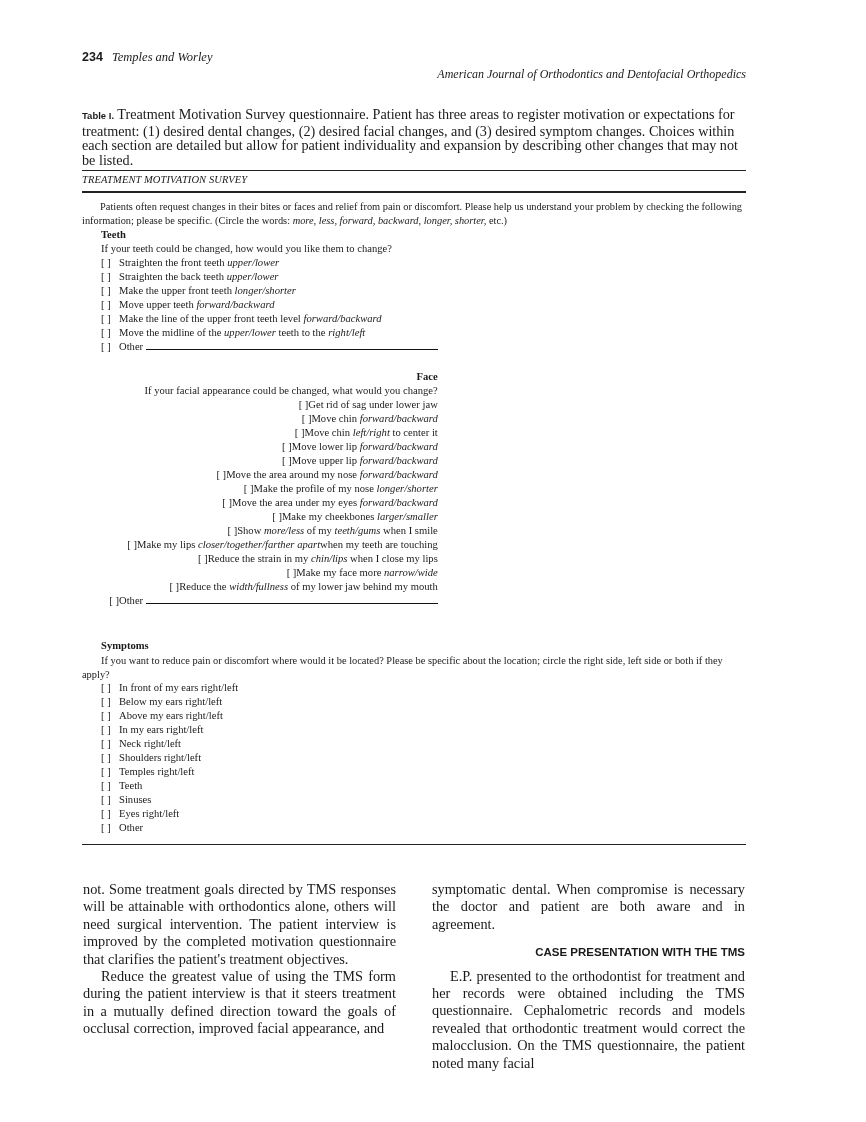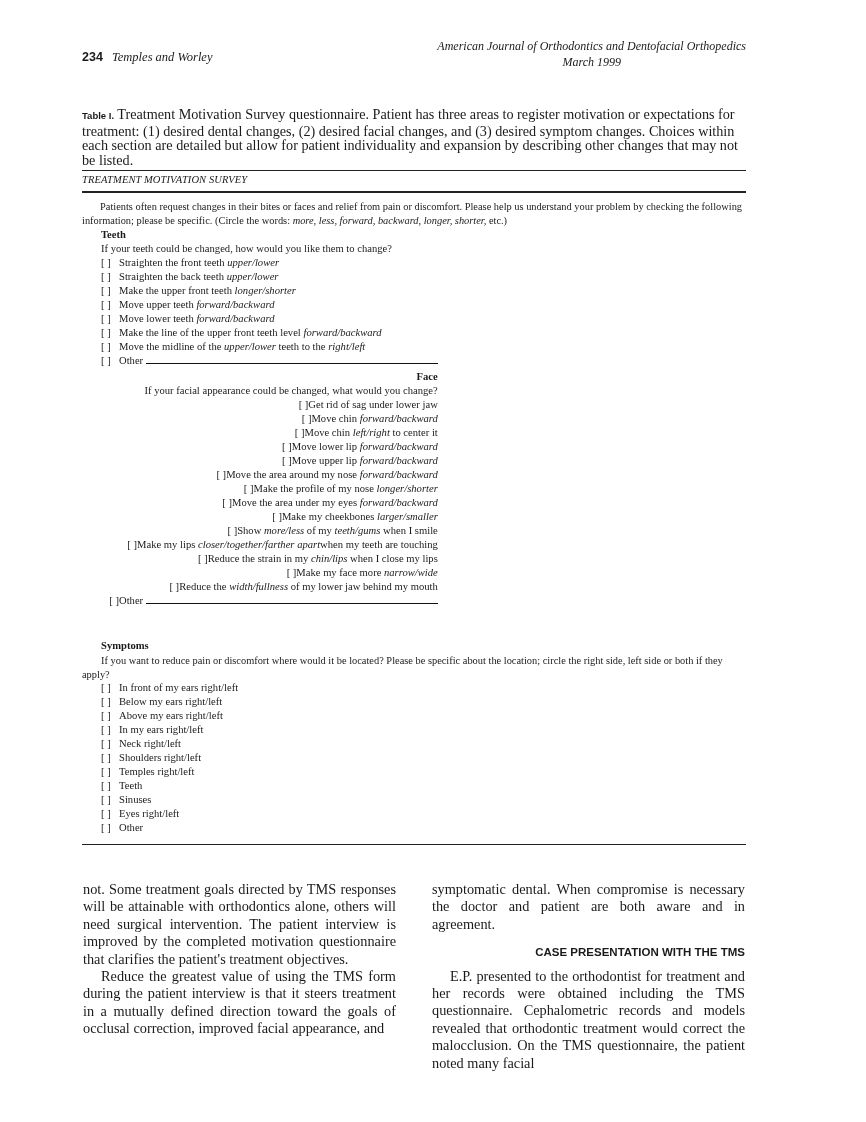--- a/index.html
+++ b/index.html
@@ -1,21 +1,21 @@
 <!DOCTYPE html>
 <html><head>
 <meta charset="utf-8">
 <style>
   html, body { margin: 0; padding: 0; background: #ffffff; }
   body { width: 866px; height: 1122px; position: relative; overflow: hidden; color: #1a1a1a; font-family: "Liberation Serif", serif; }
   .abs { position: absolute; }
   .header-left { left: 82px; top: 50px; font-size: 12.5px; }
   .header-left .pg { font-family: Liberation Sans, sans-serif; font-weight: bold; font-size: 12.5px; margin-right: 6px; }
   .header-left .auth { font-style: italic; }
-  .header-right { right: 120px; top: 38px; text-align: center; font-style: italic; font-size: 12px; line-height: 16px; }
+  .header-right { right: 120px; top: 66px; text-align: left; font-style: italic; font-size: 12px; line-height: 16px; }
   .caption { left: 82px; top: 107px; width: 664px; font-size: 14.2px; line-height: 14.5px; }
   .caption .lab { font-family: "Liberation Sans", sans-serif; font-weight: bold; font-size: 9.5px; }
   .rule { position: absolute; left: 82px; width: 664px; background: #222; }
   .survey-title { left: 82px; top: 174px; font-style: italic; font-size: 10.5px; letter-spacing: 0.1px; }
   .intro { left: 82px; top: 200px; width: 664px; font-size: 10.4px; line-height: 14px; }
   .intro .ind { display: inline-block; width: 18px; }
   .sec { position: absolute; left: 101px; font-size: 10.6px; line-height: 14px; }
   .sec .h { font-weight: bold; }
   .sec .row { white-space: nowrap; }
   .sec .row .bx { display: inline-block; width: 18px; }
@@ -31,21 +31,20 @@
 </style>
 </head>
 <body>
 
 <div class="abs header-left">
   <span class="pg">234</span>
   <span class="auth">Temples and Worley</span>
 </div>
 <div class="abs header-right">
   <div>American Journal of Orthodontics and Dentofacial Orthopedics</div>
-  <div>March 1999</div>
 </div>
 
 <div class="abs caption">
   <span class="lab">Table I.</span><span> Treatment Motivation Survey questionnaire. Patient has three areas to register motivation or expectations for treatment: (1) desired dental changes, (2) desired facial changes, and (3) desired symptom changes. Choices within each section are detailed but allow for patient individuality and expansion by describing other changes that may not be listed.</span>
 </div>
 
 <div class="rule" style="top:170px;height:1.3px;"></div>
 <div class="abs survey-title">TREATMENT MOTIVATION SURVEY</div>
 <div class="rule" style="top:191px;height:1.6px;"></div>
 
@@ -54,21 +53,20 @@
 </div>
 
 <div class="sec" style="top:228px;">
   <div class="h">Teeth</div>
   <div>If your teeth could be changed, how would you like them to change?</div>
   <div id="teeth-list">
       <div class="row"><span class="bx">[   ]</span><span>Straighten the front teeth </span><i>upper/lower</i></div>
       <div class="row"><span class="bx">[   ]</span><span>Straighten the back teeth </span><i>upper/lower</i></div>
       <div class="row"><span class="bx">[   ]</span><span>Make the upper front teeth </span><i>longer/shorter</i></div>
       <div class="row"><span class="bx">[   ]</span><span>Move upper teeth </span><i>forward/backward</i></div>
-      <div class="row"><span class="bx">[   ]</span><span>Move lower teeth </span><i>forward/backward</i></div>
       <div class="row"><span class="bx">[   ]</span><span>Make the line of the upper front teeth level </span><i>forward/backward</i></div>
       <div class="row"><span class="bx">[   ]</span><span>Move the midline of the </span><i>upper/lower</i><span> teeth to the </span><i>right/left</i></div>
       <div class="row"><span class="bx">[   ]</span><span>Other </span><span class="blank"></span></div>
     </div>
 </div>
 
 <div class="sec" style="top:370px;text-align:right;">
   <div class="h">Face</div>
   <div>If your facial appearance could be changed, what would you change?</div>
   <div id="face-list">

